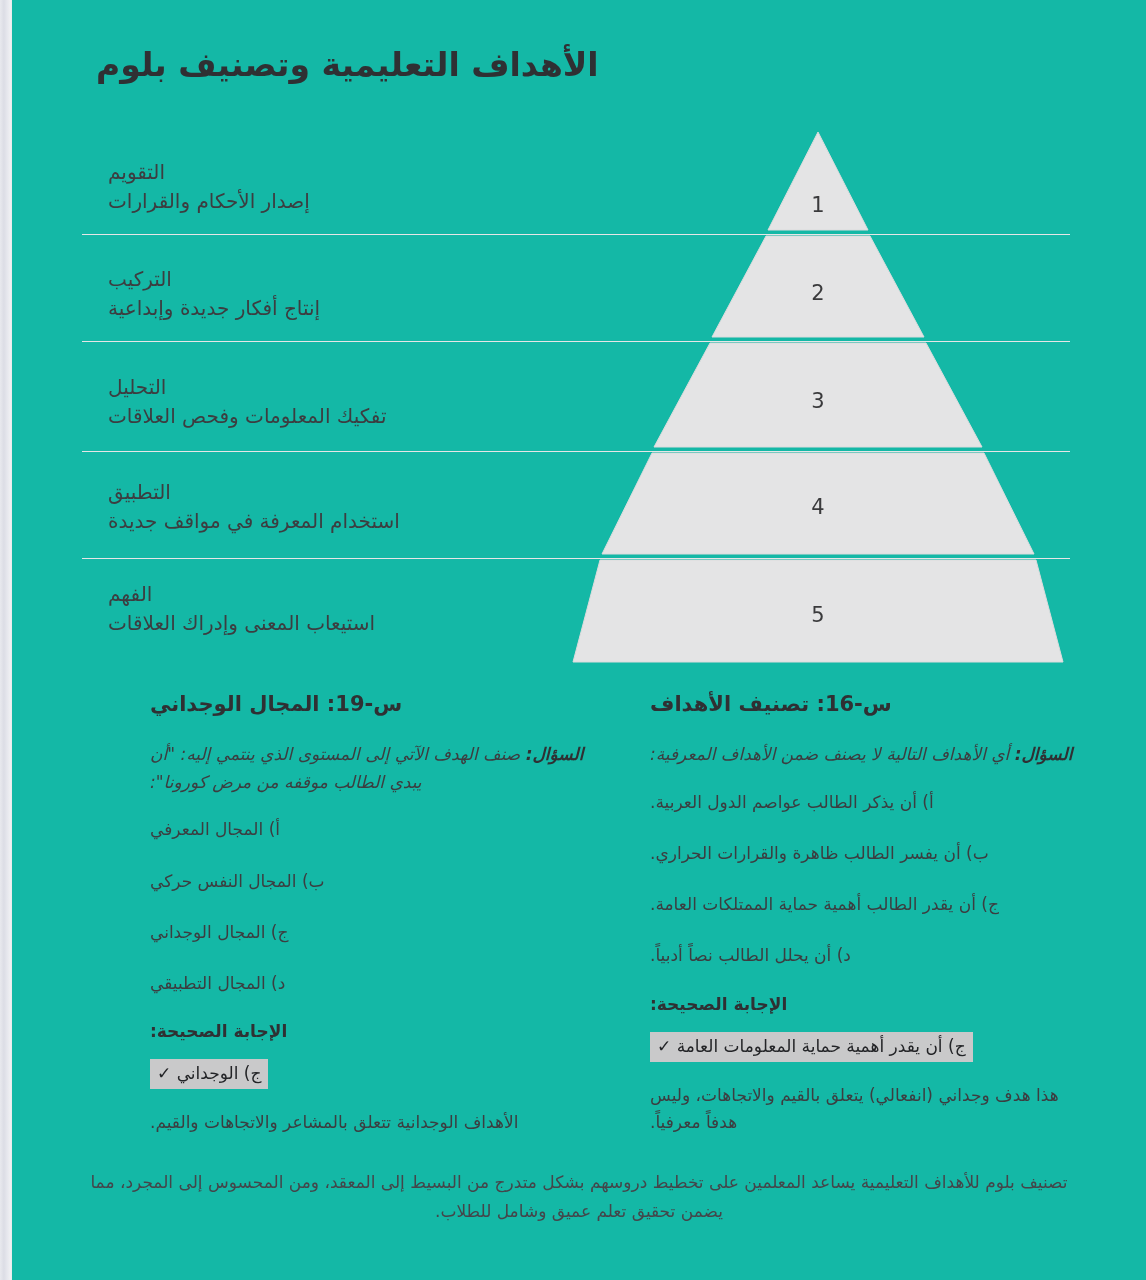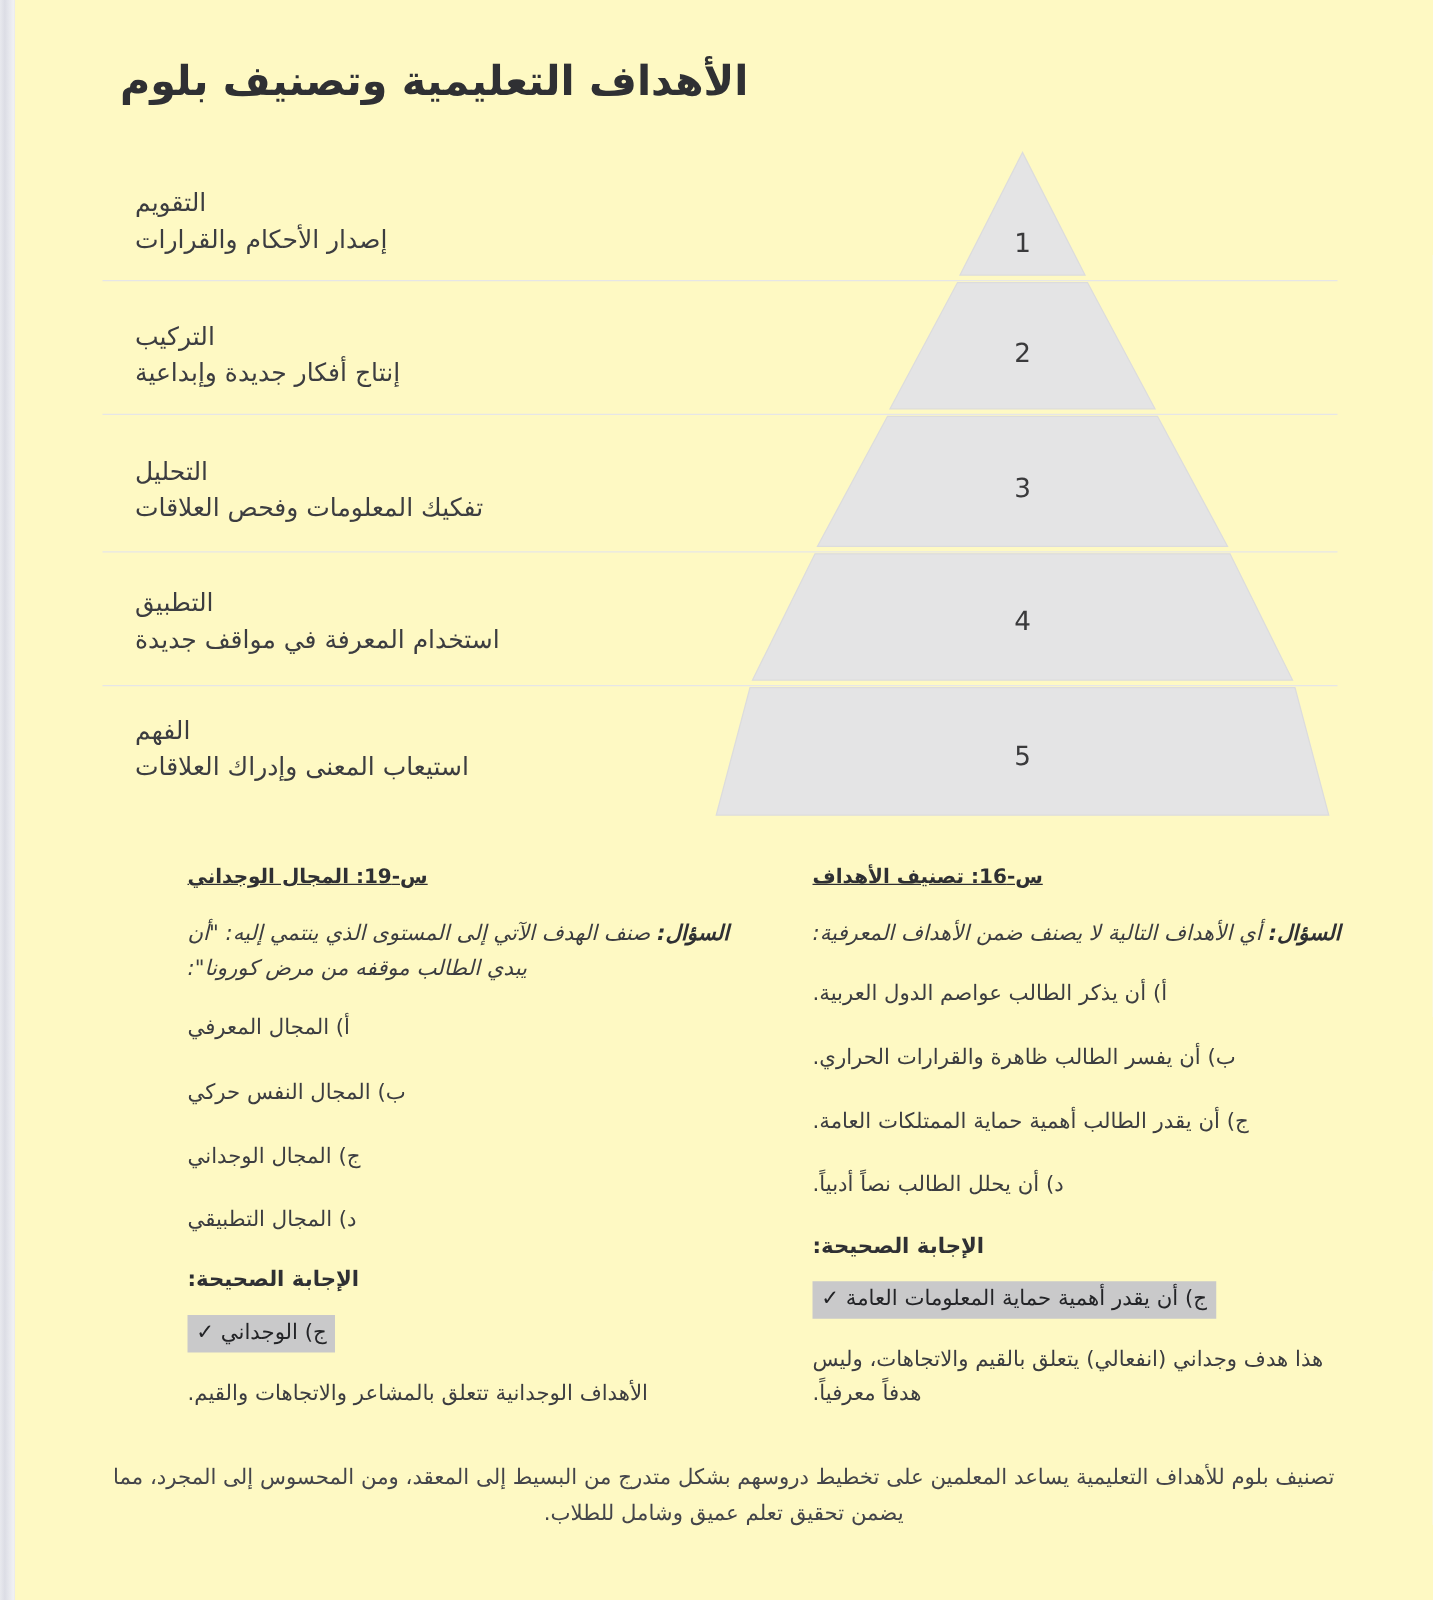--- a/index.html
+++ b/index.html
@@ -25,41 +25,41 @@
     width: 11px; height: 1280px;
     background: linear-gradient(to right,
                 #e8e9ee 0%, #dcdde5 35%, #e6e7ed 65%, #f2f2f4 100%);
     border-right: 1px solid #ececed;
   }
 
   #page {
     position: absolute;
     left: 12px; top: 0;
     width: 1134px; height: 1280px;
-    background: #fef9c3;
+    background: #14b8a6;
   }
 
   
   #title {
     position: absolute;
     right: 70px;
     top: 44px;
     width: 980px;
     text-align: left;
     font-size: 33px;
     font-weight: 600;
     color: #2f3033;
     letter-spacing: 0;
     line-height: 1.25;
   }
 
   
   #pyramid-block {
     position: absolute;
-    left: 0; top: 120px;
+    left: 0; top: 130px;
     width: 1134px; height: 540px;
   }
   .row-sep {
     position: absolute;
     left: 70px;
     width: 988px;
     height: 1px;
     background: #e6e6e7;
   }
   .level-text {
@@ -109,26 +109,25 @@
   .qcol {
     position: absolute;
     top: 0;
     width: 438px;
     text-align: left;
   }
   #qcol-right { right: 58px; }   
   #qcol-left  { right: 558px; }  
 
   .q-heading {
-    font-size: 16px;
+    font-size: 21px;
     font-weight: 600;
     color: #2f3033;
     margin: 0 0 22px 0;
     line-height: 1.4;
-    text-decoration: underline;
   }
   .q-prompt {
     font-size: 17px;
     line-height: 1.62;
     color: #3c3d40;
     margin: 0 0 20px 0;
     font-style: italic;
   }
   .q-prompt b { font-weight: 700; color: #2f3033; }
 

